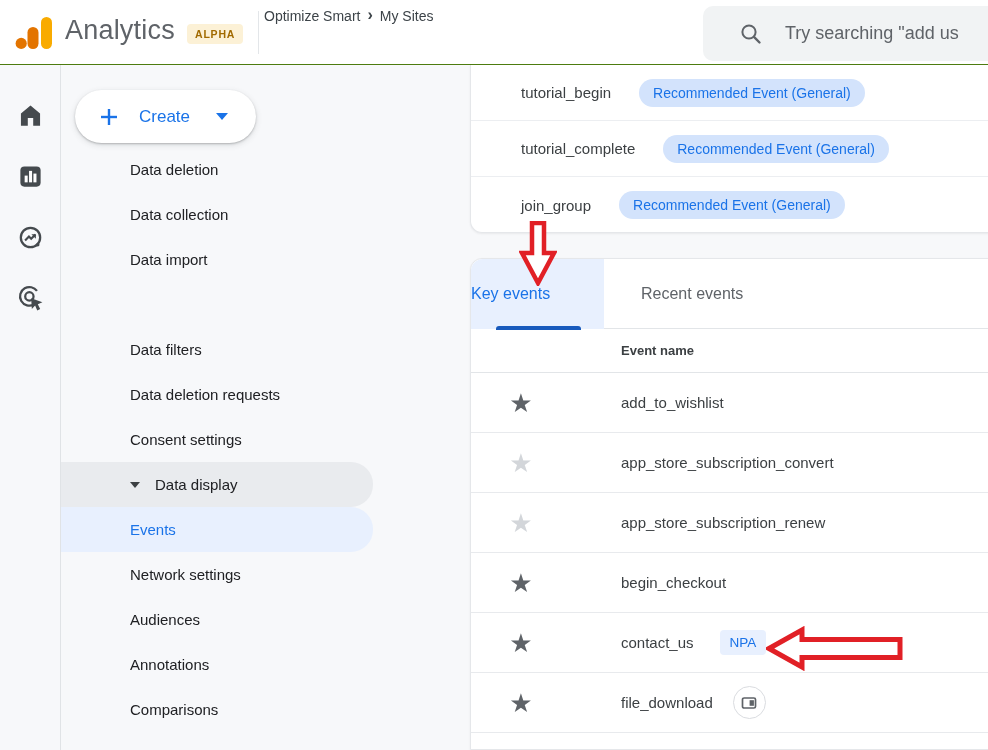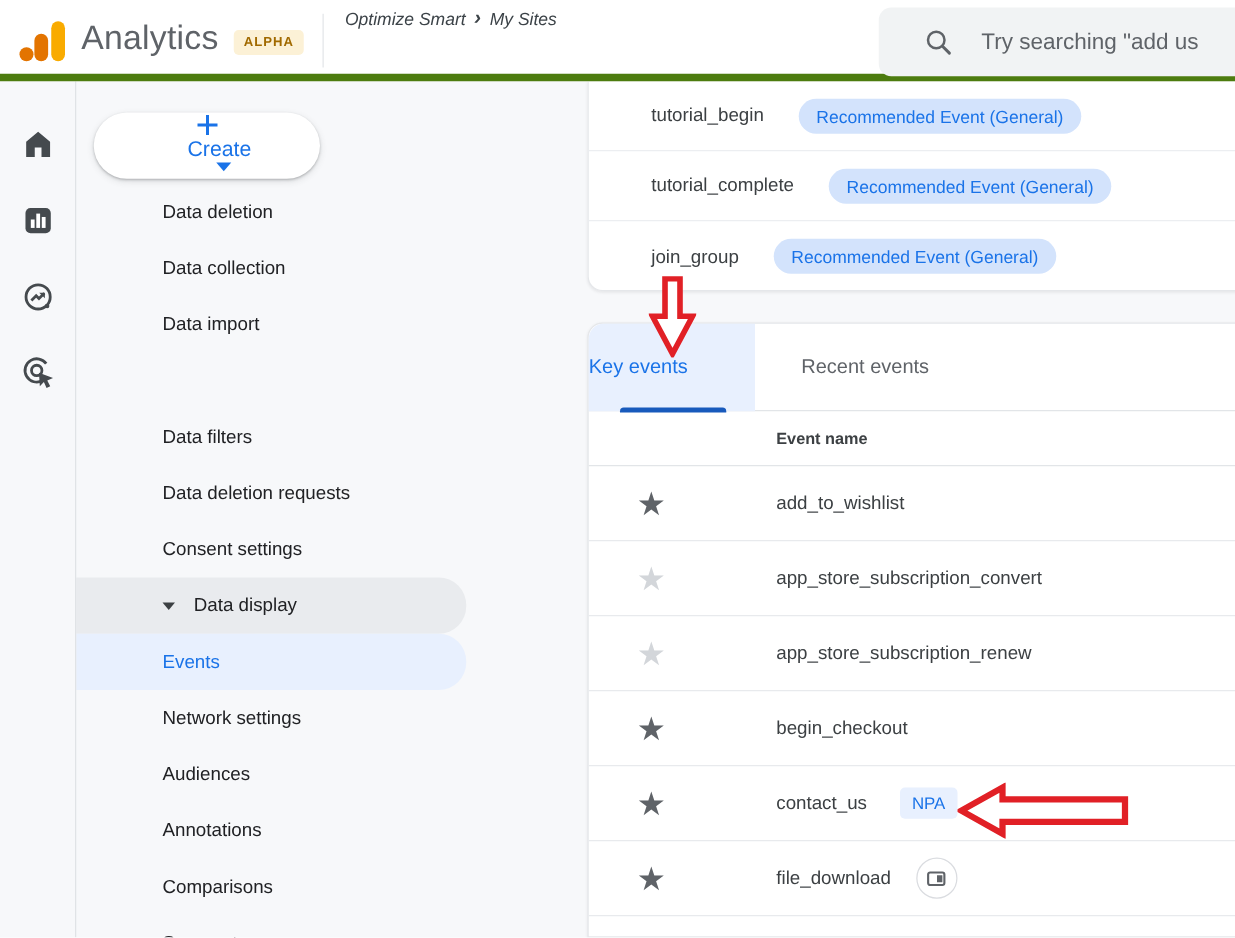--- a/index.html
+++ b/index.html
@@ -5,51 +5,51 @@
   * { margin:0; padding:0; box-sizing:border-box; }
   html,body { width:988px; height:750px; }
   body { font-family:"Liberation Sans", sans-serif; }
   #page {
     position:relative; width:988px; height:750px; overflow:hidden;
     background:#f7f8fa;
   }
   
   .header {
     position:absolute; left:0; top:0; width:988px; height:65px;
-    background:#ffffff; border-bottom:6px solid #4d7c0f; z-index:20;
+    background:#ffffff; border-bottom:1px solid #4d7c0f; z-index:20;
   }
   .logo { position:absolute; left:13px; top:11px; width:44px; height:44px; }
   .app-name { position:absolute; left:65px; top:15px; font-size:27px; color:var(--text-gray); letter-spacing:.2px; }
   .alpha-badge {
     position:absolute; left:187px; top:24px; background:#fcf1d6; color:#a16a00;
     font-size:10.5px; font-weight:bold; letter-spacing:.8px; padding:4px 8px; border-radius:4px;
   }
   .header-vdiv { position:absolute; left:258px; top:11px; width:1px; height:43px; background:#e3e6e9; }
-  .breadcrumb { position:absolute; left:276px; top:7px; font-size:14px; color:#3c4348; display:flex; gap:7px;font-style:italic; }
+  .breadcrumb { position:absolute; left:264px; top:7px; font-size:14px; color:#3c4348; display:flex; align-items:center; gap:7px; }
   .breadcrumb .chev { font-size:16px; font-weight:bold; color:#3c4348; transform:translateY(-1px); }
   .title-row { position:absolute; left:280px; top:28px; display:flex; align-items:center; gap:15px; }
   .prop-title { font-size:25px; color:#1f2227; }
   .caret-down { width:0; height:0; border-left:6px solid transparent; border-right:6px solid transparent; border-top:7px solid #5f6368; }
   .search {
     position:absolute; left:703px; top:6px; width:295px; height:55px;
     background:#f1f3f4; border-radius:10px; display:flex; align-items:center; padding-left:36px;
   }
   .search input {
     border:none; outline:none; background:transparent; font-size:18px; color:#3c4043;
     margin-left:22px; width:210px; font-family:"Liberation Sans", sans-serif;
   }
   .search input::placeholder { color:#5f6368; opacity:1; }
   
   .rail { position:absolute; left:0; top:65px; width:61px; height:685px; border-right:1px solid #e0e3e6; z-index:10; }
   .rail-icon { position:absolute; left:17px; width:27px; height:27px; cursor:pointer; }
   
   .create-btn {
     position:absolute; left:75px; top:90px; width:181px; height:53px; background:#ffffff;
     border-radius:27px; box-shadow:0 1px 2px rgba(60,64,67,.3), 0 2px 6px rgba(60,64,67,.15);
-    display:flex; align-items:center; padding:0 24px; cursor:pointer; z-index:5;flex-direction:column;
+    display:flex; align-items:center; padding:0 24px; cursor:pointer; z-index:5;
   }
   .create-label { color:var(--accent-blue); font-size:17px; font-weight:500; margin-left:20px; }
   .create-caret { margin-left:26px; border-left:6px solid transparent; border-right:6px solid transparent; border-top:7px solid var(--accent-blue); }
   .side-item {
     position:absolute; left:61px; width:312px; height:45px; display:flex; align-items:center;
     padding-left:69px; font-size:15px; font-weight:500; color:var(--text-dark); cursor:pointer;
   }
   .side-item.pill-gray { background:#e9ebee; border-radius:0 22px 22px 0; }
   .side-item.pill-blue { background:var(--selected-bg); border-radius:0 22px 22px 0; color:var(--accent-blue); }
   .expand-caret { width:0; height:0; border-left:5.5px solid transparent; border-right:5.5px solid transparent; border-top:6.5px solid #3c4043; margin-right:15px; }

